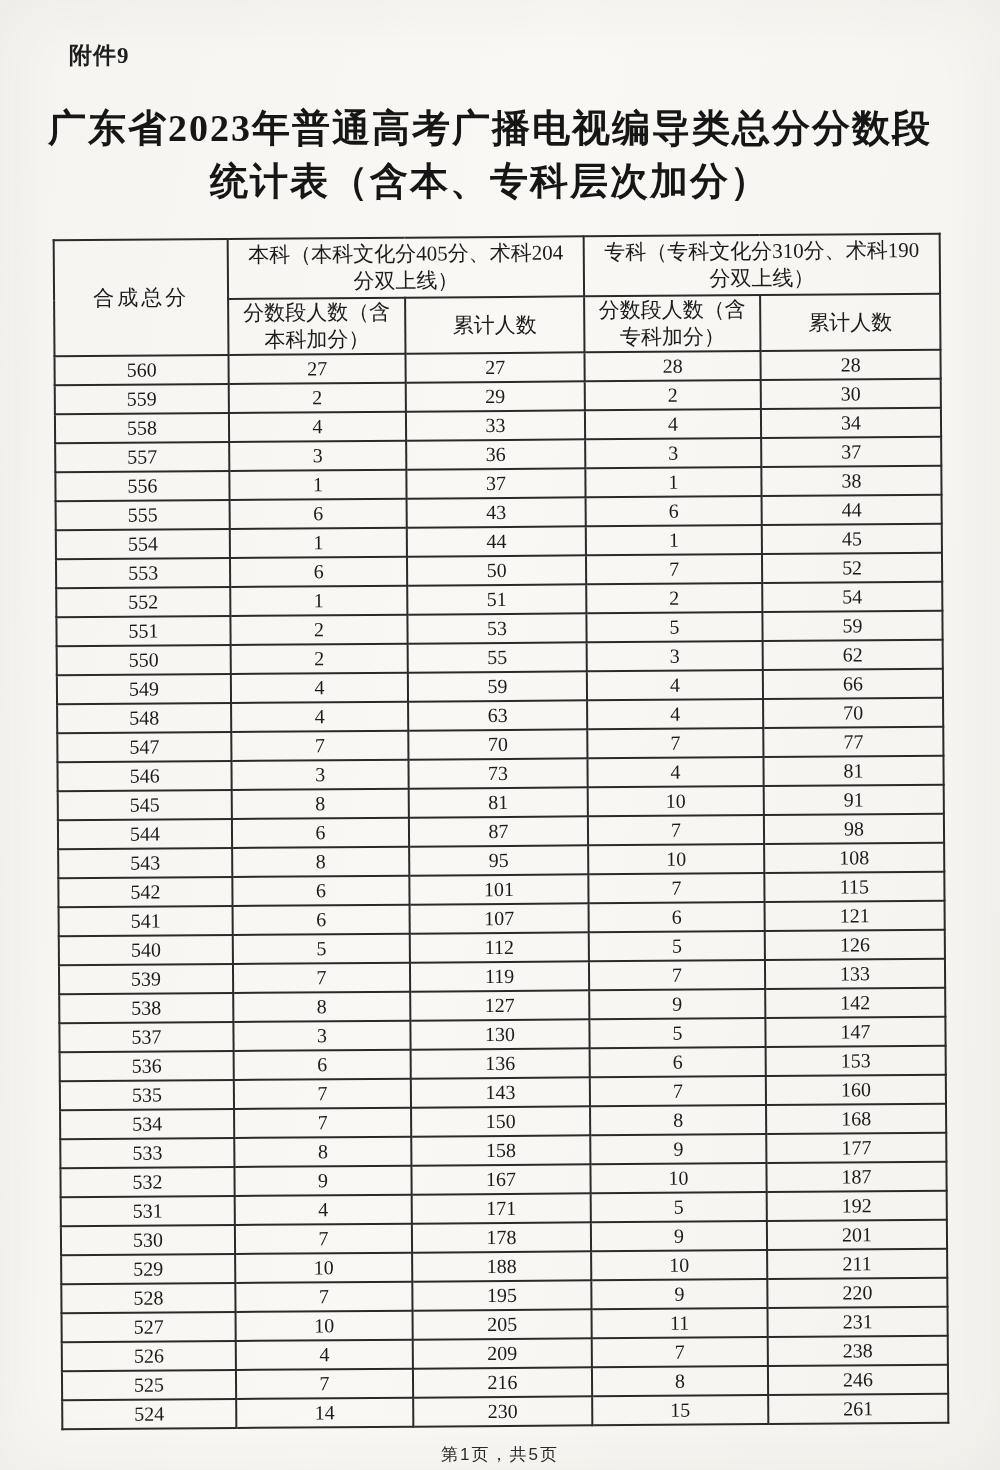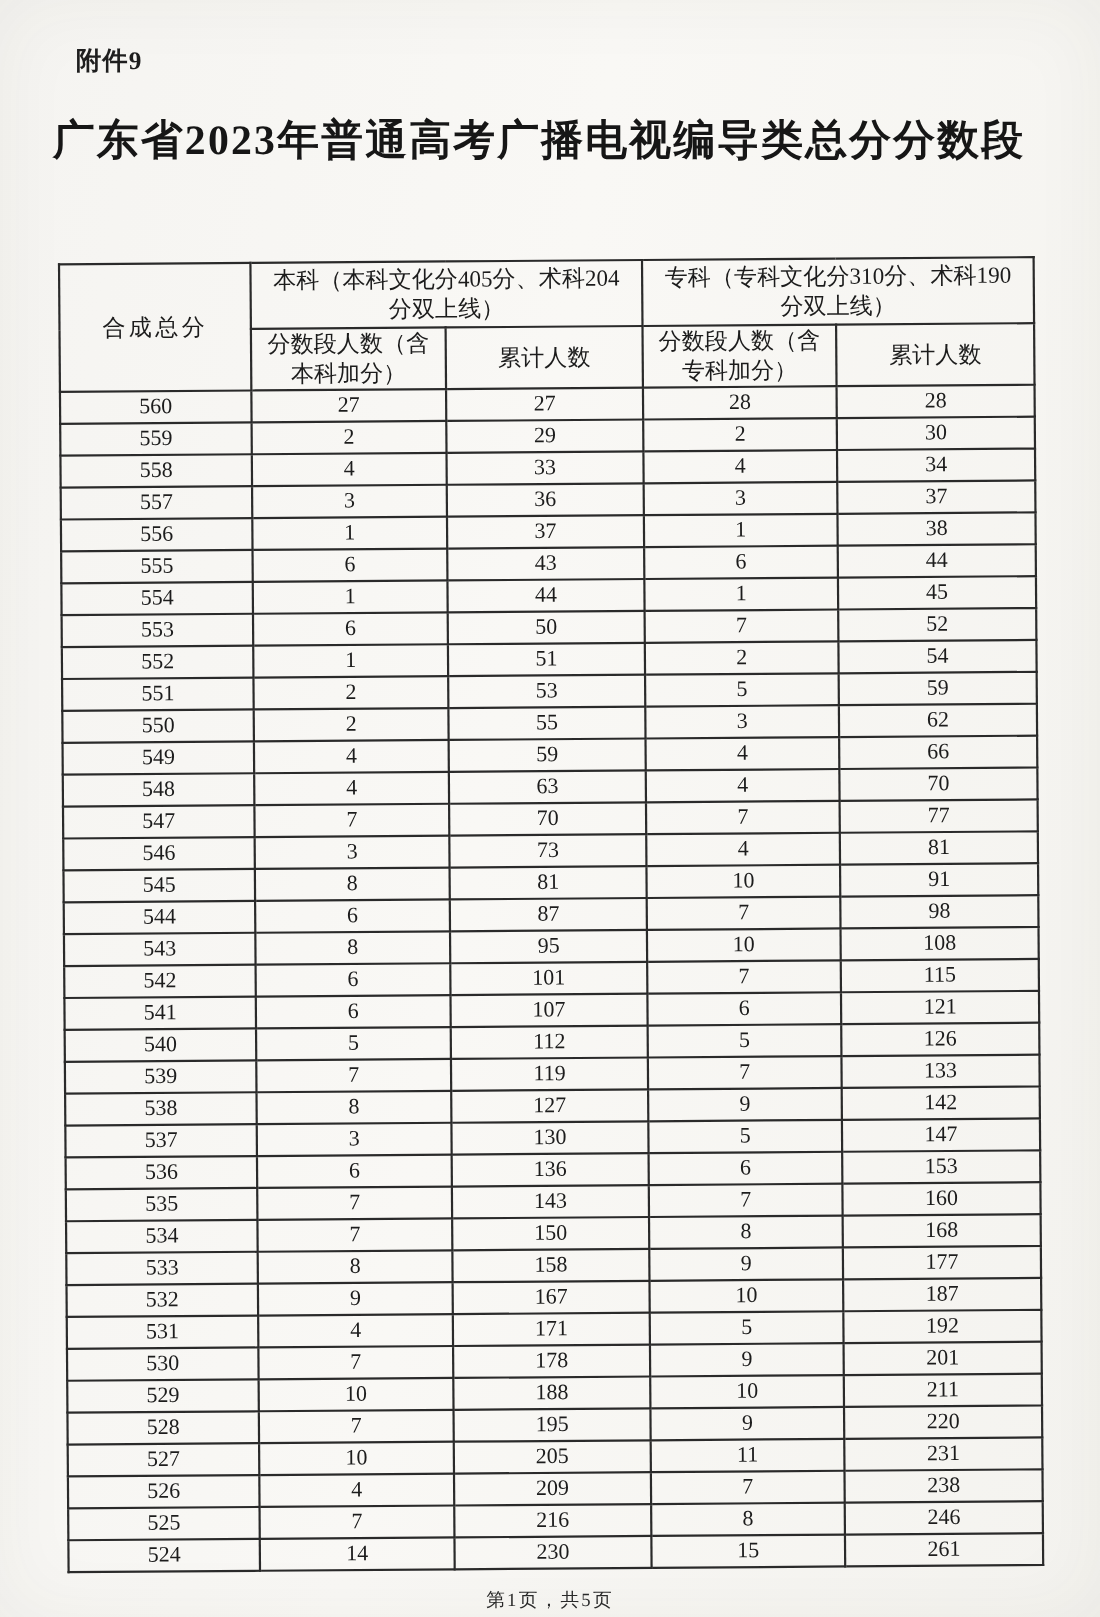--- a/index.html
+++ b/index.html
@@ -78,31 +78,31 @@
   }
   .footer {
     position: absolute;
     left: 0;
     top: 1443px;
     width: 1000px;
     text-align: center;
     font-size: 17px;
     letter-spacing: 2px;
     color: #2a2a2a;
-    font-family: Liberation Serif, serif;
+    font-family: Liberation Sans, sans-serif;
   }
 </style>
 </head>
 <body>
 
 <div class="page">
 
   <div class="attachment">附件9</div>
 
-  <h1 class="title"><span>广东省2023年普通高考广播电视编导类总分分数段</span><br></h1>
+  <h1 class="title"><span>广东省2023年普通高考广播电视编导类总分分数段</span><br><span>统计表（含本、专科层次加分）</span></h1>
 
   <table class="score-table">
     <colgroup>
       <col style="width:174px">
       <col style="width:177px">
       <col style="width:179px">
       <col style="width:176px">
       <col style="width:180px">
     </colgroup>
     <thead>

